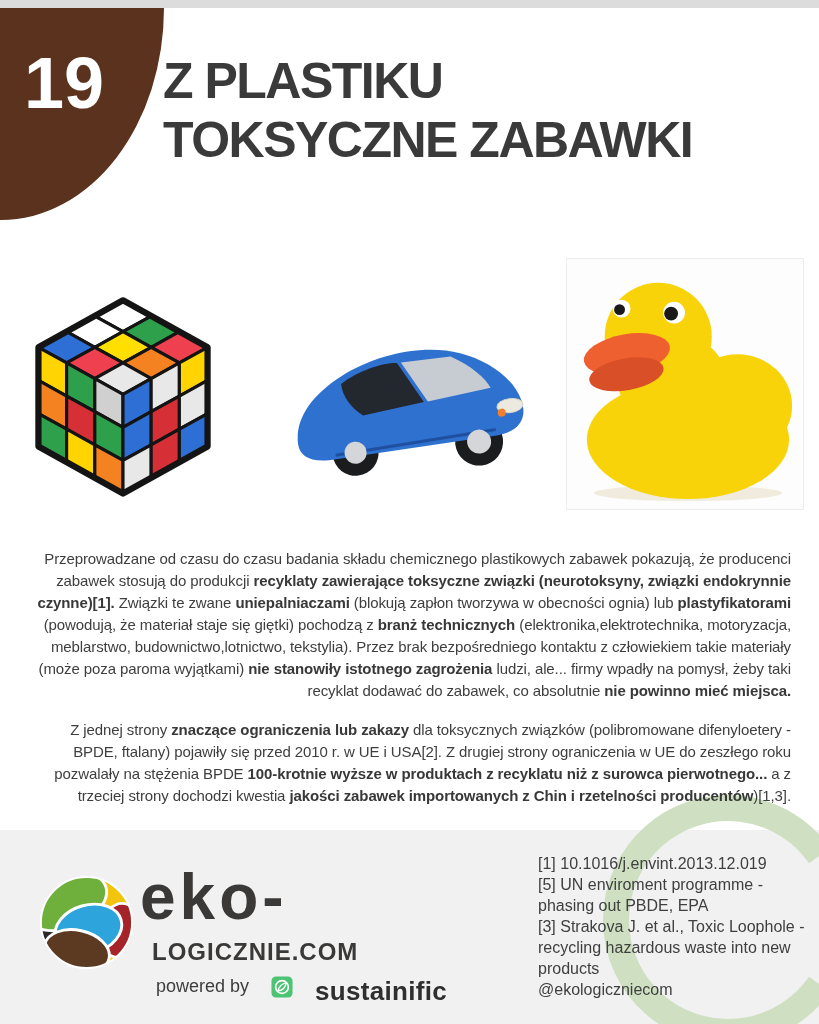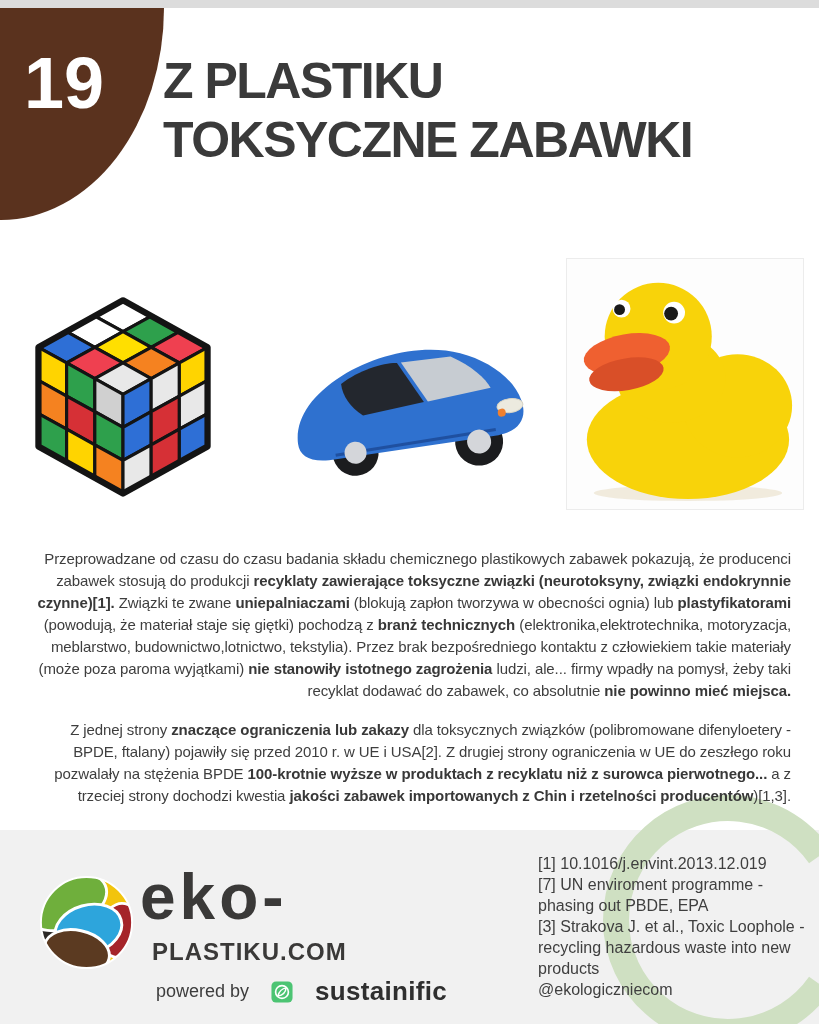--- a/index.html
+++ b/index.html
@@ -32,21 +32,21 @@
   .body-text p{margin:0 0 17px 0;text-align:right;}
   .body-text b{font-weight:700;color:#383838;}
   
   .footer-bg{position:absolute;left:0;top:822px;width:819px;height:202px;background:var(--footer-bg);z-index:0;}
   .ring{position:absolute;left:598px;top:782px;width:260px;height:260px;z-index:1;}
   .logo-mark{position:absolute;left:38px;top:866px;width:97px;height:97px;z-index:2;}
   .logo-text-main{position:absolute;left:140px;top:852px;font-size:64px;font-weight:700;
                   color:var(--logo-dark);letter-spacing:4px;z-index:2;}
   .logo-text-sub{position:absolute;left:152px;top:930px;font-size:24px;font-weight:700;
                  color:var(--logo-dark);letter-spacing:1px;z-index:2;}
-  .powered{position:absolute;left:156px;top:968px;display:flex;align-items:center;gap:22px;z-index:2;}
+  .powered{position:absolute;left:156px;top:968px;display:flex;align-items:flex-start;gap:22px;z-index:2;}
   .powered-label{font-size:18px;color:#3d3d3d;}
   .sustainific-icon{width:22px;height:22px;display:block;}
   .sustainific-name{font-size:26px;font-weight:700;color:#2f2f2f;letter-spacing:0.3px;}
   .references{position:absolute;left:538px;top:845px;width:272px;font-size:16px;line-height:21px;
               color:#3f3f3f;z-index:2;}
 </style>
 </head>
 <body>
 
 <div class="page">
@@ -148,32 +148,32 @@
       <ellipse cx="10" cy="58" rx="18" ry="22" fill="#2b2927" stroke="#fff" stroke-width="3"></ellipse>
       <ellipse cx="84" cy="58" rx="20" ry="28" fill="#a5242a" stroke="#fff" stroke-width="3" transform="rotate(12 84 58)"></ellipse>
       <ellipse cx="30" cy="29" rx="43" ry="26" fill="#6faf3c" stroke="#fff" stroke-width="3" transform="rotate(-24 30 29)"></ellipse>
       <ellipse cx="52" cy="57" rx="35" ry="25" fill="#2da5dc" stroke="#fff" stroke-width="3" transform="rotate(-16 52 57)"></ellipse>
       <ellipse cx="40" cy="80" rx="34" ry="22" fill="#5b3a21" stroke="#fff" stroke-width="3" transform="rotate(12 40 80)"></ellipse>
     </g>
     <circle cx="50" cy="50" r="47" fill="none" stroke="#fff" stroke-width="2"></circle>
   </svg>
 
   <div class="logo-text-main">eko-</div>
-  <div class="logo-text-sub">PLASTIKU.COM</div>
+  <div class="logo-text-sub">LOGICZNIE.COM</div>
 
   <div class="powered">
     <span class="powered-label">powered by</span>
     <svg class="sustainific-icon" viewBox="0 0 24 24">
       <rect x="0.5" y="0.5" width="23" height="23" rx="5" fill="#4cc473"></rect>
       <circle cx="12" cy="12" r="7" fill="none" stroke="#ffffff" stroke-width="1.8"></circle>
       <path d="M7.5 16.5 C9 11 13 8 16.5 7.5 C16 12 13 15.5 7.5 16.5 Z" fill="none" stroke="#ffffff" stroke-width="1.6"></path>
     </svg>
     <span class="sustainific-name">sustainific</span>
   </div>
 
   <div class="references">
       <div>[1] 10.1016/j.envint.2013.12.019</div>
-      <div>[7] UN enviroment programme - phasing out PBDE, EPA</div>
+      <div>[5] UN enviroment programme - phasing out PBDE, EPA</div>
       <div>[3] Strakova J. et al., Toxic Loophole - recycling hazardous waste into new products</div>
       <div>@ekologiczniecom</div>
     </div>
 
 </div>
 
 </body></html>

